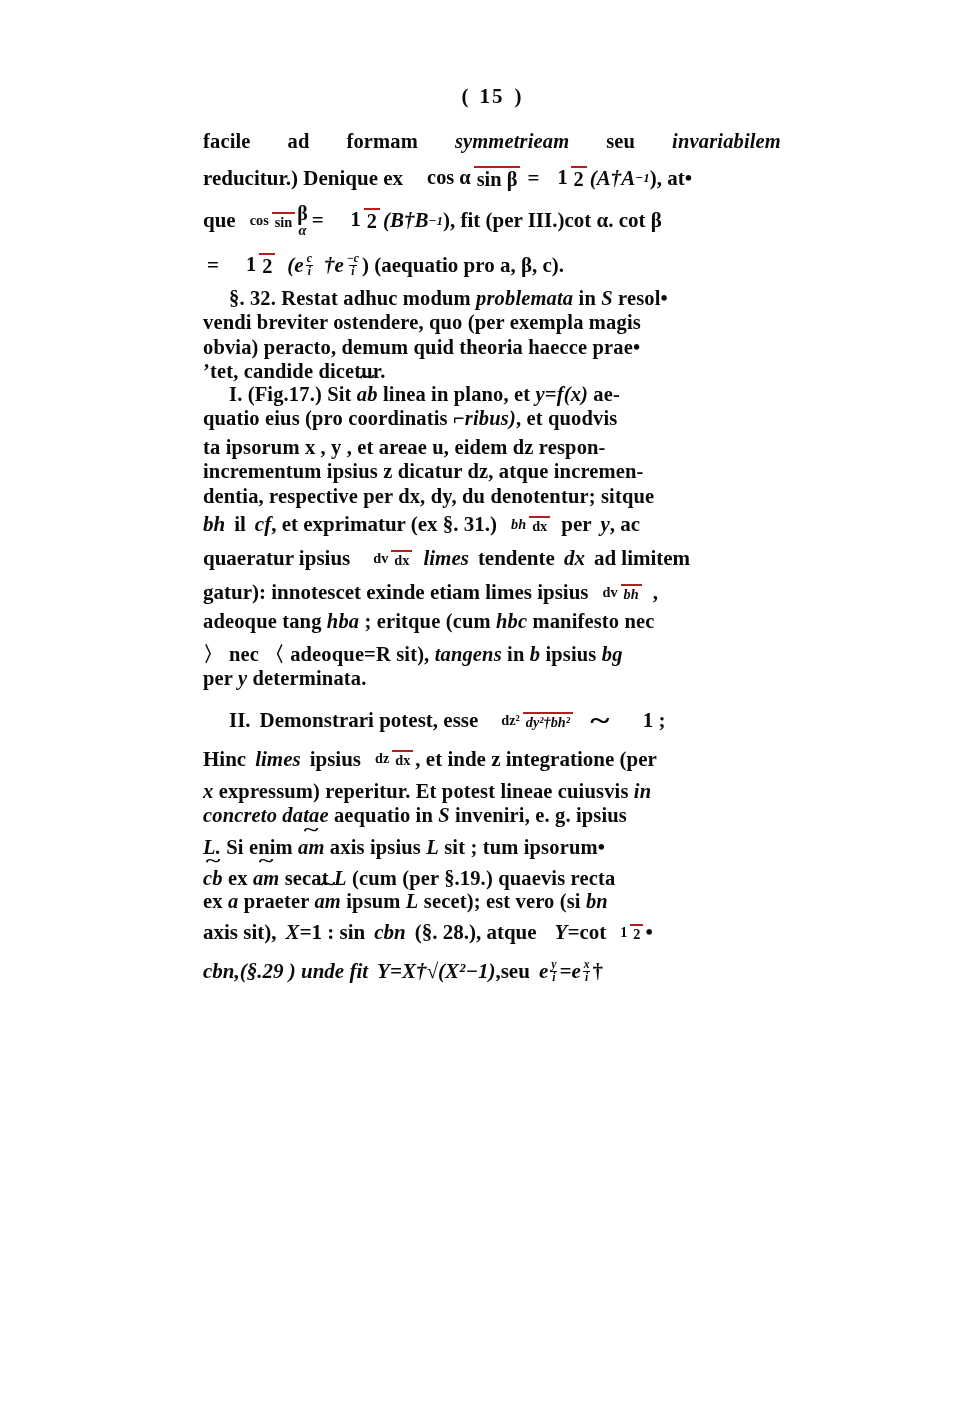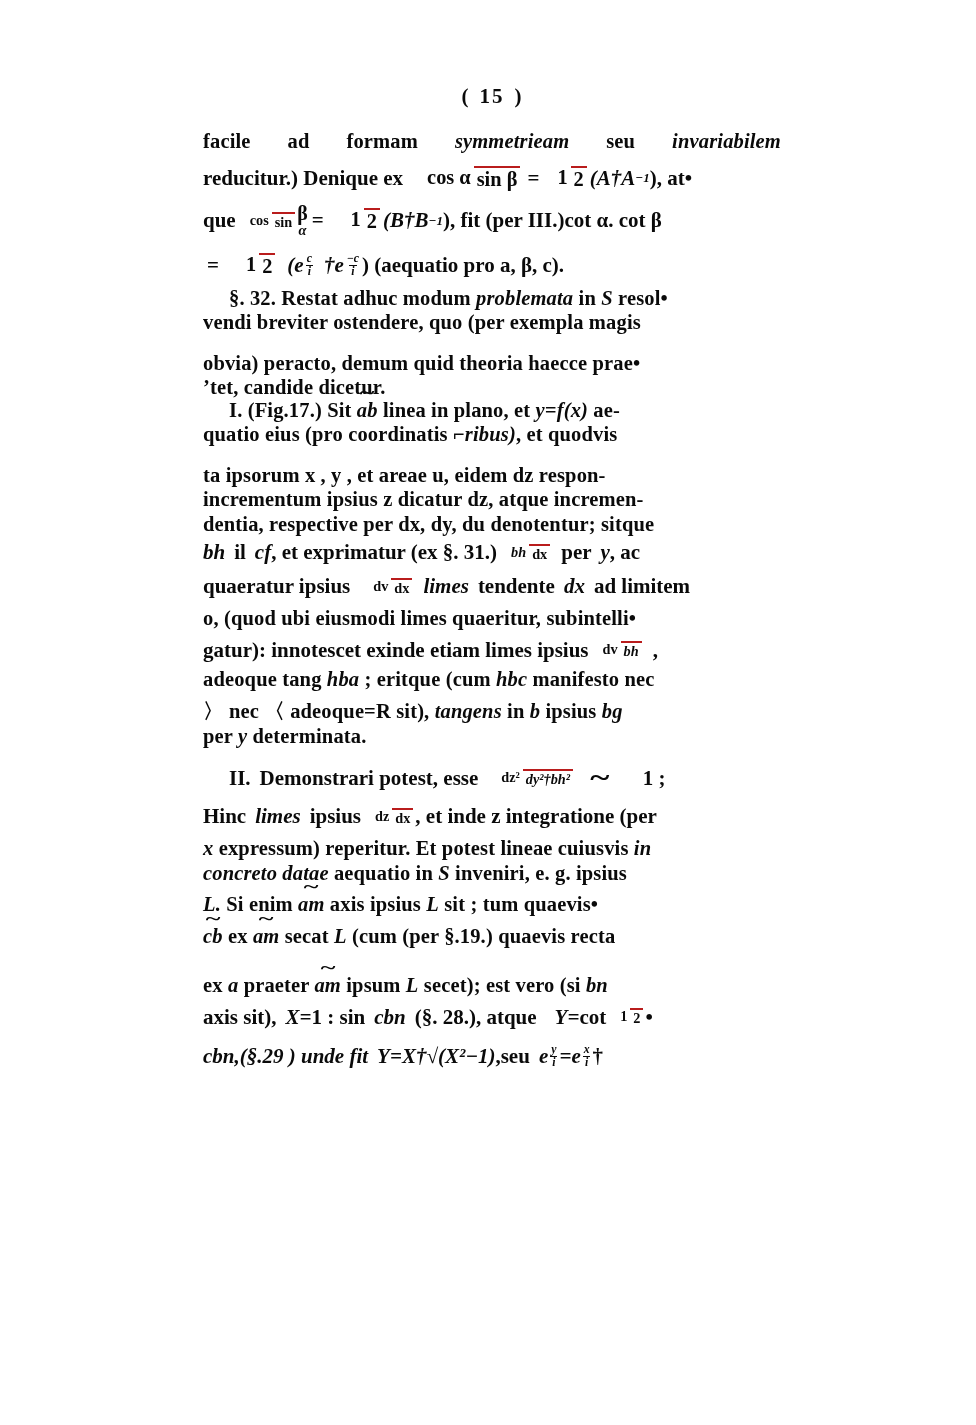--- a/index.html
+++ b/index.html
@@ -203,33 +203,33 @@
     </div>
 
     <div class="ln" style="margin-bottom:4px;">
       <span class="indent"></span><span>§. 32.</span>
       <span>Restat adhuc modum</span>
       <span class="i">problemata</span>
       <span>in</span>
       <span class="i">S</span>
       <span>resol•</span>
     </div>
-    <div class="ln" style="margin-bottom:20px;">vendi breviter ostendere, quo (per exempla  magis</div>
+    <div class="ln" style="margin-bottom:4px;">vendi breviter ostendere, quo (per exempla  magis</div>
     <div class="ln" style="margin-bottom:4px;">obvia) peracto, demum quid theoria  haecce prae•</div>
     <div class="ln" style="">ʼtet, candide dicetur.</div>
 
     <div class="ln" style="margin-bottom:4px;">
       <span class="indent"></span><span>I.</span>
       <span>(Fig.17.) Sit</span>
       <span class="i arc">ab</span>
       <span>linea in plano, et</span>
       <span class="i">y=f(x)</span>
       <span>ae-</span>
     </div>
-    <div class="ln" style="margin-bottom:20px;">
+    <div class="ln" style="margin-bottom:8px;">
       <span>quatio eius (pro  coordinatis</span>
       <span class="perp">⌐</span><span class="i">ribus)</span><span>, et  quodvis</span>
     </div>
     <div class="ln" style="margin-bottom:4px;">ta  ipsorum  x , y , et areae  u, eidem  dz  respon-</div>
     <div class="ln" style="margin-bottom:4px;">incrementum ipsius z dicatur dz, atque   incremen-</div>
     <div class="ln" style="margin-bottom:6px;">dentia, respective per  dx, dy, du denotentur; sitque</div>
 
     <div class="eqline" style="margin-bottom:9px;">
       <span class="i">bh</span>
       <span class="sp"></span>
@@ -259,21 +259,20 @@
       <span class="sp"></span>
         <span class="i">limes</span>
       <span class="sp"></span>
         <span>tendente</span>
       <span class="sp"></span>
         <span class="i">dx</span>
       <span class="sp"></span>
         <span>ad limitem</span>
     </div>
 
-    <div class="ln" style="margin-bottom:9px;">o, (quod ubi eiusmodi  limes quaeritur, subintelli•</div>
 
     <div class="eqline" style="margin-bottom:6px;">
       <span>gatur): innotescet exinde  etiam  limes  ipsius</span>
       <span class="sp"></span>
       <span class="frac small">
         <span class="num">dv</span>
         <span class="den i">bh</span>
       </span>
       <span class="sp"></span>
         <span>,</span>
@@ -345,24 +344,24 @@
       <span class="i">S</span>
       <span>inveniri, e. g. ipsius</span>
     </div>
 
     <div class="ln" style="margin-bottom:9px;">
       <span class="i">L.</span>
       <span>Si enim</span>
       <span class="i arc">am</span>
       <span>axis  ipsius</span>
       <span class="i">L</span>
-      <span>sit ;  tum  quaevis•</span>
-    </div>
-
-    <div class="ln" style="margin-bottom:27px;">
+      <span>sit ;  tum  ipsorum•</span>
+    </div>
+
+    <div class="ln" style="margin-bottom:0;">
       <span class="i arc">cb</span>
       <span>ex</span>
       <span class="i arc">am</span>
       <span>secat</span>
       <span class="i">L</span>
       <span>(cum  (per §.19.)  quaevis recta</span>
     </div>
 
     <div class="ln" style="margin-bottom:9px;">
       <span>ex</span>

